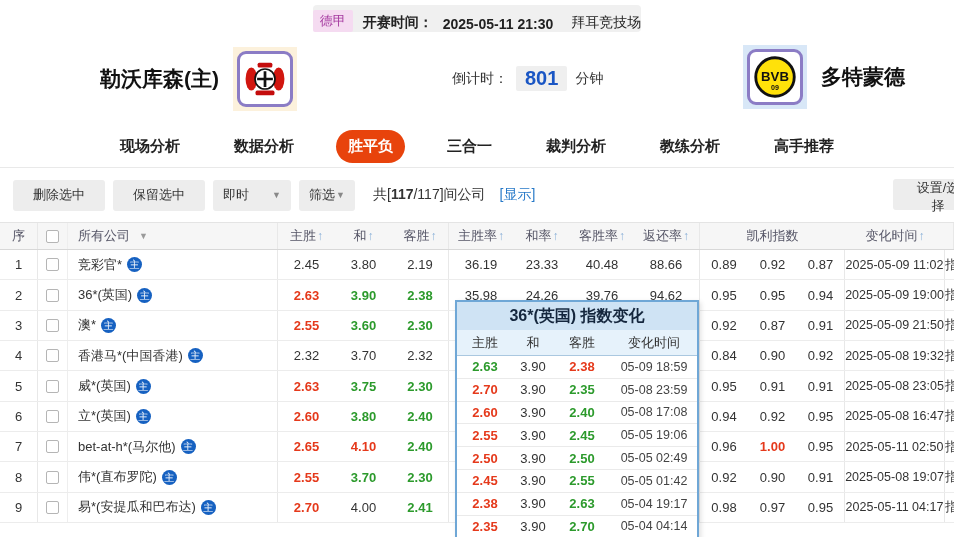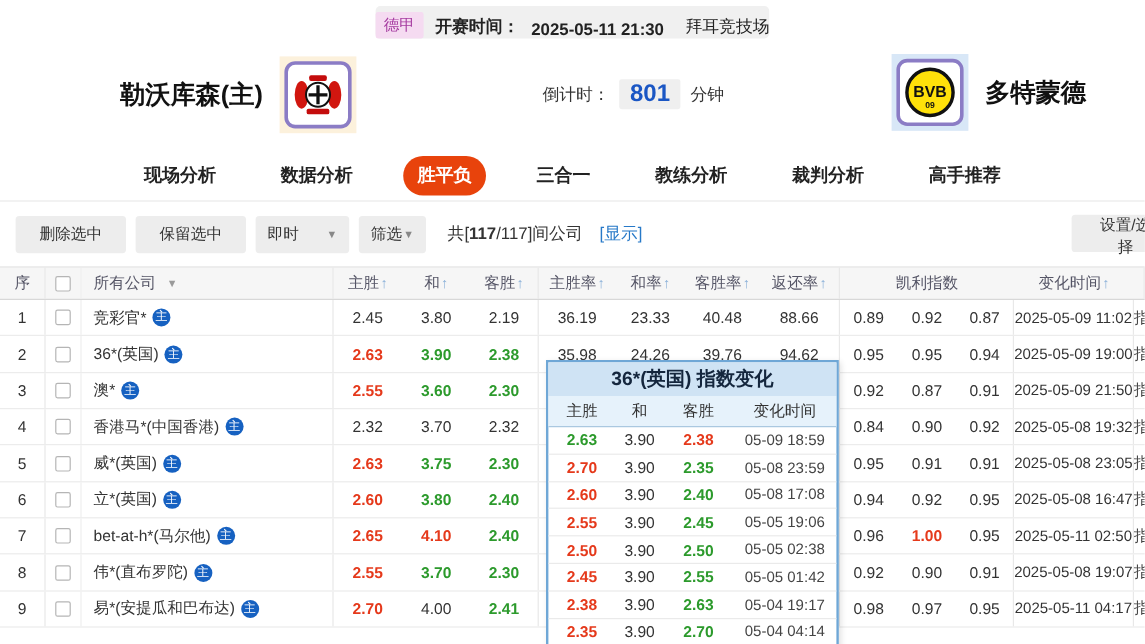--- a/index.html
+++ b/index.html
@@ -120,22 +120,22 @@
       </div>
       <span class="team-name">多特蒙德</span>
     </div>
   </div>
 
   <div class="nav">
     <span class="nav-tab">现场分析</span>
     <span class="nav-tab">数据分析</span>
     <span class="nav-tab active">胜平负</span>
     <span class="nav-tab">三合一</span>
+    <span class="nav-tab">裁判分析</span>
     <span class="nav-tab">教练分析</span>
-    <span class="nav-tab">裁判分析</span>
     <span class="nav-tab">高手推荐</span>
   </div>
 
   <div class="toolbar">
     <button class="tbtn">删除选中</button>
     <button class="tbtn">保留选中</button>
     <div class="tsel">
       <span>即时</span>
       <span class="tri">▼</span>
     </div>
@@ -415,21 +415,21 @@
     <div class="popup-row">
       <div class="pc" data-trend="up">2.55</div>
       <div class="pc">3.90</div>
       <div class="pc" data-trend="down">2.45</div>
       <div class="pc ptime">05-05 19:06</div>
     </div>
     <div class="popup-row">
       <div class="pc" data-trend="up">2.50</div>
       <div class="pc">3.90</div>
       <div class="pc" data-trend="down">2.50</div>
-      <div class="pc ptime">05-05 02:38</div>
+      <div class="pc ptime">05-05 02:49</div>
     </div>
     <div class="popup-row">
       <div class="pc" data-trend="up">2.45</div>
       <div class="pc">3.90</div>
       <div class="pc" data-trend="down">2.55</div>
       <div class="pc ptime">05-05 01:42</div>
     </div>
     <div class="popup-row">
       <div class="pc" data-trend="up">2.38</div>
       <div class="pc">3.90</div>

